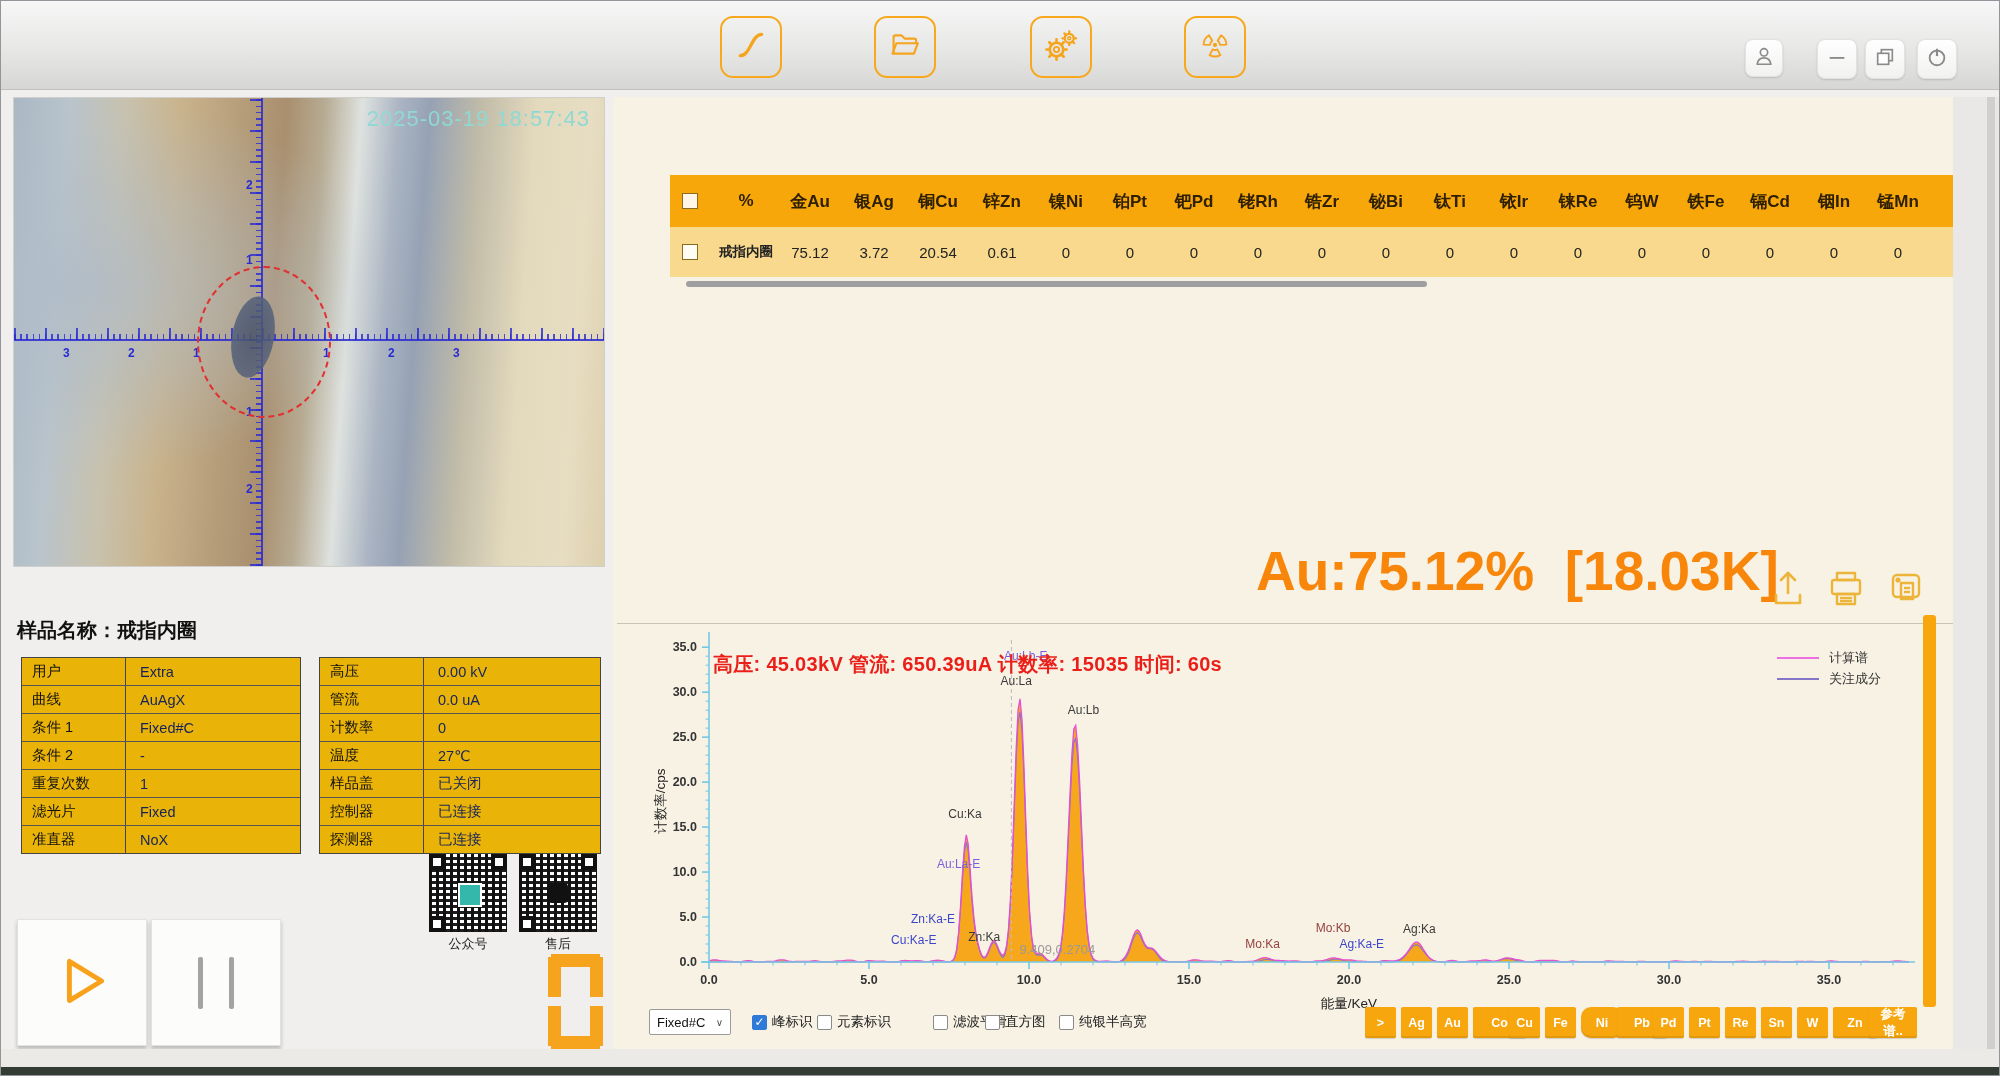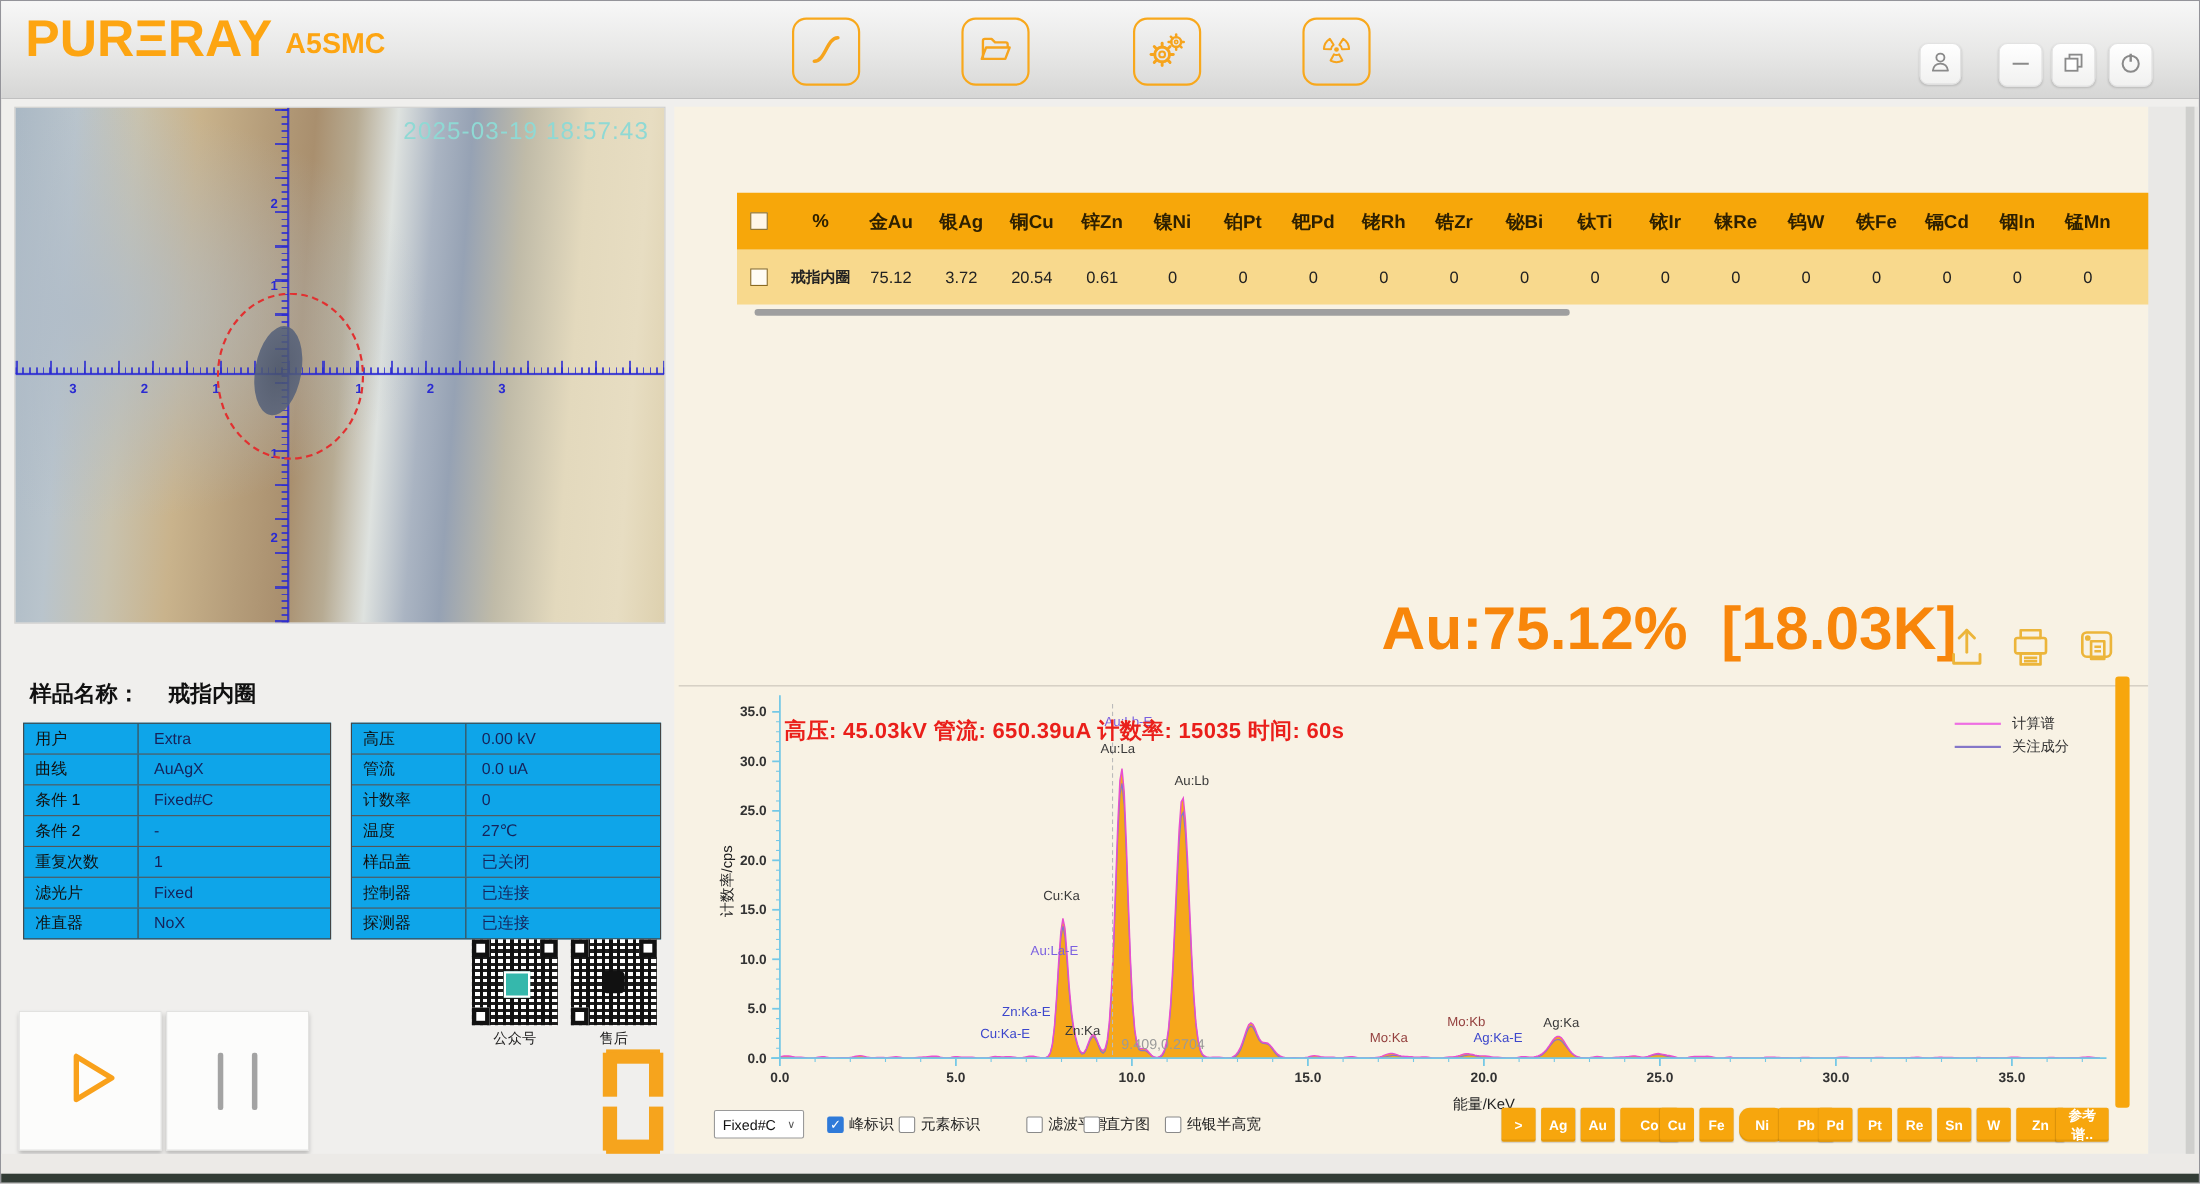--- a/index.html
+++ b/index.html
@@ -38,22 +38,22 @@
   #sample-blob{position:absolute;left:218px;top:198px;width:42px;height:82px;border-radius:50%;
     background:radial-gradient(#46526a,#5a6680);opacity:.85;transform:rotate(10deg);}
 
   #cam-controls{position:absolute;left:12px;top:566px;width:592px;height:38px;background:#eae9e7;}
   .cam-btn{position:absolute;top:7px;width:30px;height:24px;border:2px solid #f0a21b;border-radius:7px;background:#fffdf8;
     display:flex;align-items:center;justify-content:center;cursor:pointer;}
   .tri-down{width:0;height:0;border-left:6px solid transparent;border-right:6px solid transparent;border-top:8px solid #f6a41d;}
   .tri-up{width:0;height:0;border-left:6px solid transparent;border-right:6px solid transparent;border-bottom:8px solid #f6a41d;}
   #distance{position:absolute;left:300px;top:12px;width:70px;text-align:center;font-size:13px;font-weight:700;color:#333;}
 
-  #sample-name-row{position:absolute;left:26px;top:616px;font-size:20px;font-weight:700;color:#111;display:flex;gap:26px;}
-  .param-table{position:absolute;top:656px;border:1.5px solid #444;background:#0ea5e9;}
+  #sample-name-row{position:absolute;left:16px;top:616px;font-size:20px;font-weight:700;color:#111;display:flex;}
+  .param-table{position:absolute;top:656px;border:1.5px solid #444;background:#eab308;}
   .param-row{display:flex;height:27px;border-top:1px solid #555;}
   .param-row:first-child{border-top:none;}
   .param-label{width:104px;border-right:1.5px solid #444;display:flex;align-items:center;padding-left:10px;
     font-size:14.5px;color:#111;box-sizing:border-box;}
   .param-value{flex:1;display:flex;align-items:center;padding-left:14px;font-size:14.5px;color:#16235a;}
 
   .qr{position:absolute;width:78px;height:78px;background:
       repeating-linear-gradient(0deg,rgba(17,17,17,.95) 0 3px,transparent 3px 6px),
       repeating-linear-gradient(90deg,#111 0 3px,#fff 3px 7px);}
   .qr .corner{position:absolute;width:16px;height:16px;border:4px solid #111;background:#fff;box-sizing:border-box;}
@@ -113,24 +113,20 @@
   #footer-strip{position:absolute;left:0;top:1048px;width:2000px;height:18px;background:#eceae7;}
   #bottom-bar{position:absolute;left:0;top:1066px;width:2000px;height:10px;background:#323c35;}
   svg text{font-family:"Liberation Sans","DejaVu Sans",sans-serif;}
 </style>
 </head>
 <body>
 
 <div id="window">
 
   <div id="titlebar">
-    <div id="logo-wrap">
-      <div id="logo">PURΞRAY</div>
-      <div id="model">A5SMC</div>
-    </div>
 
     <div class="tool-btn" style="left:719px">
       <span>
         <svg width="40" height="40" viewBox="0 0 56 56">
             <path d="M13 43 C27 43 29 13 43 13" fill="none" stroke="#f6a41d" stroke-width="4.5" stroke-linecap="round"></path>
           </svg>
       </span>
     </div>
     <div class="tool-btn" style="left:873px">
       <span>

